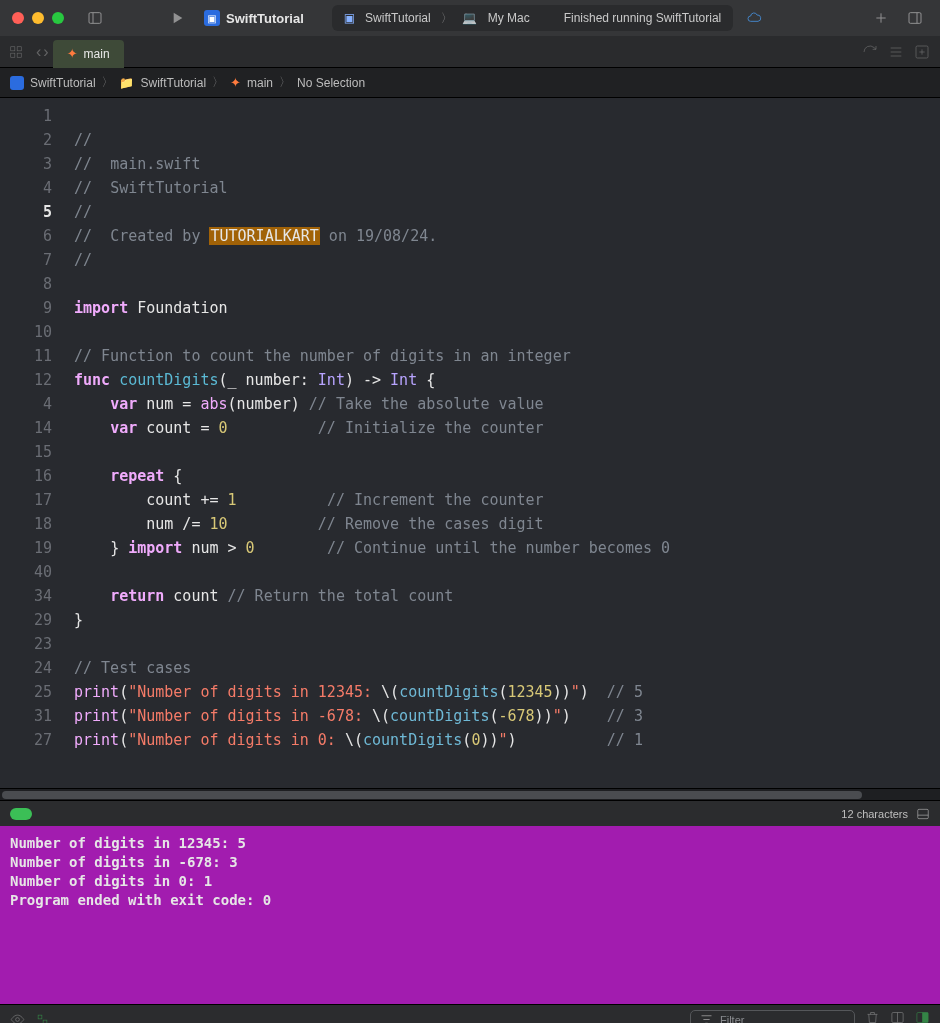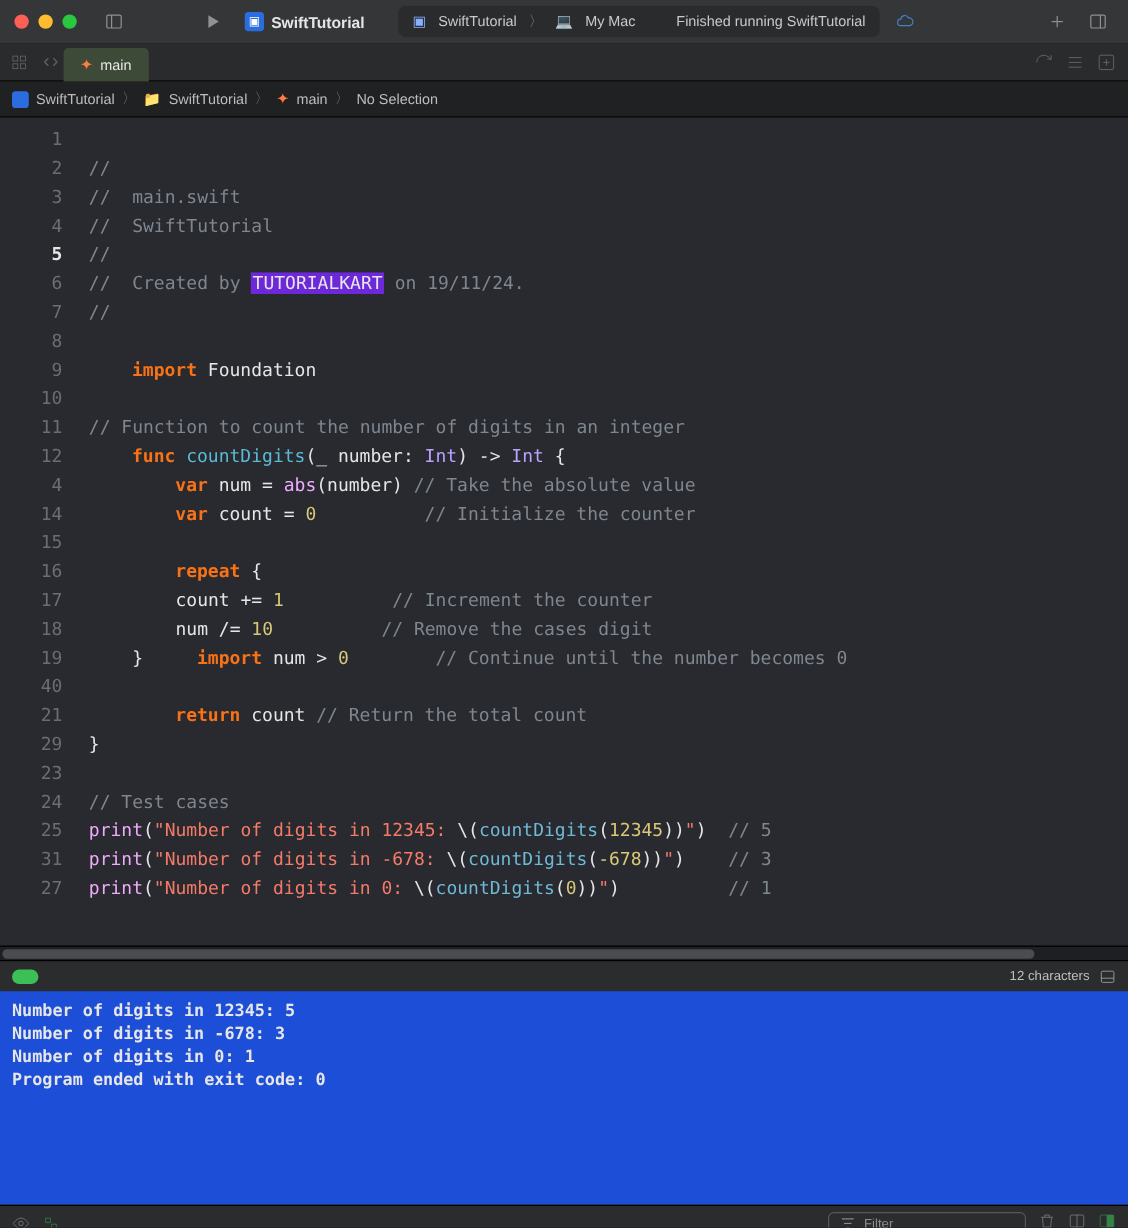--- a/index.html
+++ b/index.html
@@ -30,33 +30,33 @@
   
   .crumbs{height:30px;background:#202123;display:flex;align-items:center;padding:0 10px;gap:6px;font-size:12px;color:#bdbdbd;border-bottom:1px solid #000;}
   .crumbs .chev{opacity:.5;}
   .crumbs .blue-ico{width:14px;height:14px;background:#2b6cdf;border-radius:3px;}
   .crumbs .folder-ico{color:#3b82f6;}
   
   .editor-wrap{display:flex;height:690px;background:#282a2f;}
   .gutter{width:62px;text-align:right;padding:6px 10px 0 0;font-family:"SF Mono",Menlo,monospace;font-size:15px;line-height:24px;color:#6a6d74;user-select:none;}
   .gutter .cur{color:#e6e6e6;font-weight:600;}
   .code{flex:1;padding:6px 0 0 12px;font-family:"SF Mono",Menlo,monospace;font-size:15px;line-height:24px;white-space:pre;overflow:hidden;}
-  .c-com{color:#7f8690;} .c-kw{color:#f97316;font-weight:600;margin-left:36px;} .c-fn{color:#5bbad5;} .c-type{color:#b8a4ff;} .c-num{color:#d8c877;} .c-str{color:#f57b68;} .c-id{color:#f0abfc;} .c-local{color:#6fb9d6;}
+  .c-com{color:#7f8690;} .c-kw{color:#f0abfc;font-weight:600;} .c-fn{color:#5bbad5;} .c-type{color:#b8a4ff;} .c-num{color:#d8c877;} .c-str{color:#f57b68;} .c-id{color:#f0abfc;} .c-local{color:#6fb9d6;}
   .c-txt{color:#e6e6e6;}
-  .hl{background:#6d28d9;color:#e6e6e6;padding:0 1px;margin-top:40px;}
+  .hl{background:#a16207;color:#e6e6e6;padding:0 1px;margin-top:40px;}
   
   .hscroll{height:12px;background:#1e1f22;border-top:1px solid #000;position:relative;}
   .hscroll .thumb{position:absolute;left:2px;top:2px;height:8px;width:860px;background:#4a4c50;border-radius:4px;}
   
   .dbgbar{height:26px;background:#2b2c2e;display:flex;align-items:center;padding:0 10px;font-size:11px;color:#bfbfbf;border-top:1px solid #000;}
   .pill{width:22px;height:12px;background:#3bbf56;border-radius:6px;}
   .dbgbar .spacer{flex:1;}
   .dbgbar svg{width:14px;height:14px;stroke:#bfbfbf;fill:none;margin-left:8px;}
   
-  .console{height:178px;background:#1d4ed8;padding:8px 10px;font-family:"SF Mono",Menlo,monospace;font-size:14px;line-height:19px;color:#e6e6e6;white-space:pre;font-weight:600;}
+  .console{height:178px;background:#a21caf;padding:8px 10px;font-family:"SF Mono",Menlo,monospace;font-size:14px;line-height:19px;color:#e6e6e6;white-space:pre;font-weight:600;}
   
   .bottombar{height:30px;background:#2b2c2e;display:flex;align-items:center;padding:0 10px;gap:10px;border-top:1px solid #000;}
   .bottombar .left{display:flex;gap:10px;opacity:.6;}
   .bottombar .spacer{flex:1;}
   .filter{display:flex;align-items:center;gap:6px;border:1px solid #55575a;border-radius:5px;height:20px;padding:0 8px;font-size:11px;color:#8a8c90;width:165px;}
   .filter svg{width:10px;height:10px;stroke:#8a8c90;fill:none;}
   .bottombar .ic{opacity:.6;}
   .bottombar svg{width:15px;height:15px;stroke:#bfbfbf;fill:none;}
   .green-stroke{stroke:#3bbf56!important;}
 </style>
@@ -176,34 +176,34 @@
       <div>11</div>
       <div>12</div>
       <div>4</div>
       <div>14</div>
       <div>15</div>
       <div>16</div>
       <div>17</div>
       <div>18</div>
       <div>19</div>
       <div>40</div>
-      <div>21</div>
+      <div>34</div>
       <div>29</div>
       <div>23</div>
       <div>24</div>
       <div>25</div>
       <div>31</div>
       <div>27</div>
   </div>
   <div class="code">
 <span class="c-com">//</span>
 <span class="c-com">//  </span><span class="c-com">main.swift</span>
 <span class="c-com">//  </span><span class="c-com">SwiftTutorial</span>
 <span class="c-com">//</span>
-<span class="c-com">//  </span><span class="c-com">Created by </span><span class="hl">TUTORIALKART</span><span class="c-com"> on 19/11/24.</span>
+<span class="c-com">//  </span><span class="c-com">Created by </span><span class="hl">TUTORIALKART</span><span class="c-com"> on 19/08/24.</span>
 <span class="c-com">//</span>
 
 <span class="c-kw">import</span><span class="c-txt"> Foundation</span>
 
 <span class="c-com">// Function to count the number of digits in an integer</span>
 <span class="c-kw">func </span><span class="c-fn">countDigits</span><span class="c-txt">(</span><span class="c-txt">_ </span><span class="c-txt">number</span><span class="c-txt">: </span><span class="c-type">Int</span><span class="c-txt">) -&gt; </span><span class="c-type">Int</span><span class="c-txt"> {</span>
 <span>    </span><span class="c-kw">var </span><span class="c-txt">num</span><span class="c-txt"> = </span><span class="c-id">abs</span><span class="c-txt">(</span><span class="c-txt">number</span><span class="c-txt">) </span><span class="c-com">// Take the absolute value</span>
 <span>    </span><span class="c-kw">var </span><span class="c-txt">count</span><span class="c-txt"> = </span><span class="c-num">0</span><span>          </span><span class="c-com">// Initialize the counter</span>
 
 <span>    </span><span class="c-kw">repeat</span><span class="c-txt"> {</span>

